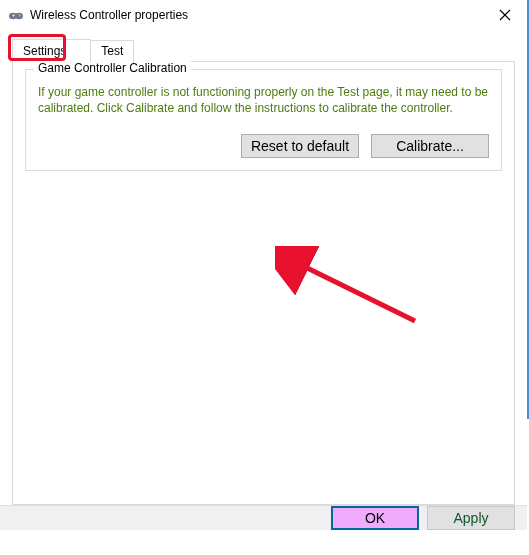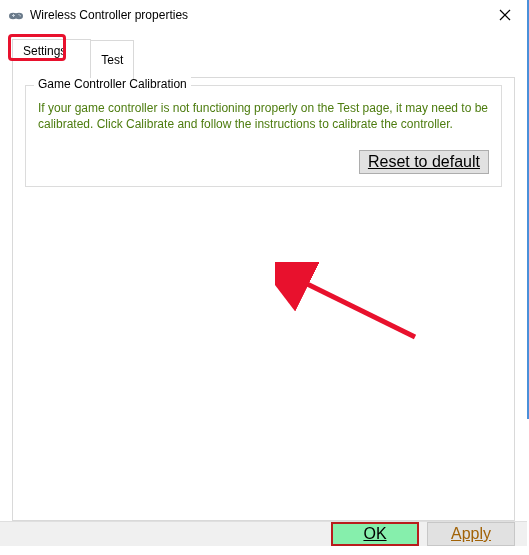--- a/index.html
+++ b/index.html
@@ -67,21 +67,21 @@
     }
     .tab.active {
       background: #fff;
       border-color: #d9d9d9;
       top: 1px;
     }
     .tab.inactive {
       background: #fff;
       top: 2px;
       border-left: none;
-      padding: 12px 10px;
+      padding: 3px 10px;
     }
     .tab-highlight {
       position: absolute;
       border: 3px solid #e8112d;
       border-radius: 4px;
       top: 4px;
       left: 8px;
       width: 58px;
       height: 27px;
       z-index: 5;
@@ -119,32 +119,31 @@
     .groupbox-buttons {
       display: flex;
       justify-content: flex-end;
       gap: 12px;
     }
     .btn {
       min-width: 118px;
       height: 24px;
       background: #e1e1e1;
       border: 1px solid #adadad;
-      font-size: 16px;
+      font-size: 14px;
       font-family: inherit;
       padding: 0 8px;
       cursor: pointer;
-      text-decoration: underline;
     }
     .btn.primary {
-      border: 2px solid #b91c1c;
-      background: #86efac;
+      border: 2px solid #0369a1;
+      background: #f0abfc;
     }
     .btn.disabled {
-      color: #a16207;
+      color: #14532d;
       background: #e1e1e1;
       border: 1px solid #c7c7c7;
     }
     .dialog-footer {
       height: 55px;
       border-top: 1px solid #dfdfdf;
       background: #f0f0f0;
       display: flex;
       justify-content: flex-end;
       align-items: center;
@@ -193,20 +192,21 @@
     <div class="tabs">
       <div class="tab active">Settings</div>
       <div class="tab inactive">Test</div>
     </div>
     <div class="tabpanel">
       <div class="groupbox">
         <div class="groupbox-title">Game Controller Calibration</div>
         <div class="groupbox-text">If your game controller is not functioning properly on the Test page, it may need to be calibrated.  Click Calibrate and follow the instructions to calibrate the controller.</div>
         <div class="groupbox-buttons">
           <button class="btn">Reset to default</button>
+          <button class="btn">Calibrate...</button>
         </div>
       </div>
 
       <div class="arrow-annot">
         <svg width="160" height="90" viewBox="0 0 160 90">
           <defs>
             <marker id="ah" markerWidth="12" markerHeight="12" refX="3" refY="6" orient="auto">
               <path d="M0,0 L12,6 L0,12 Z" fill="#e8112d"></path>
             </marker>
           </defs>

